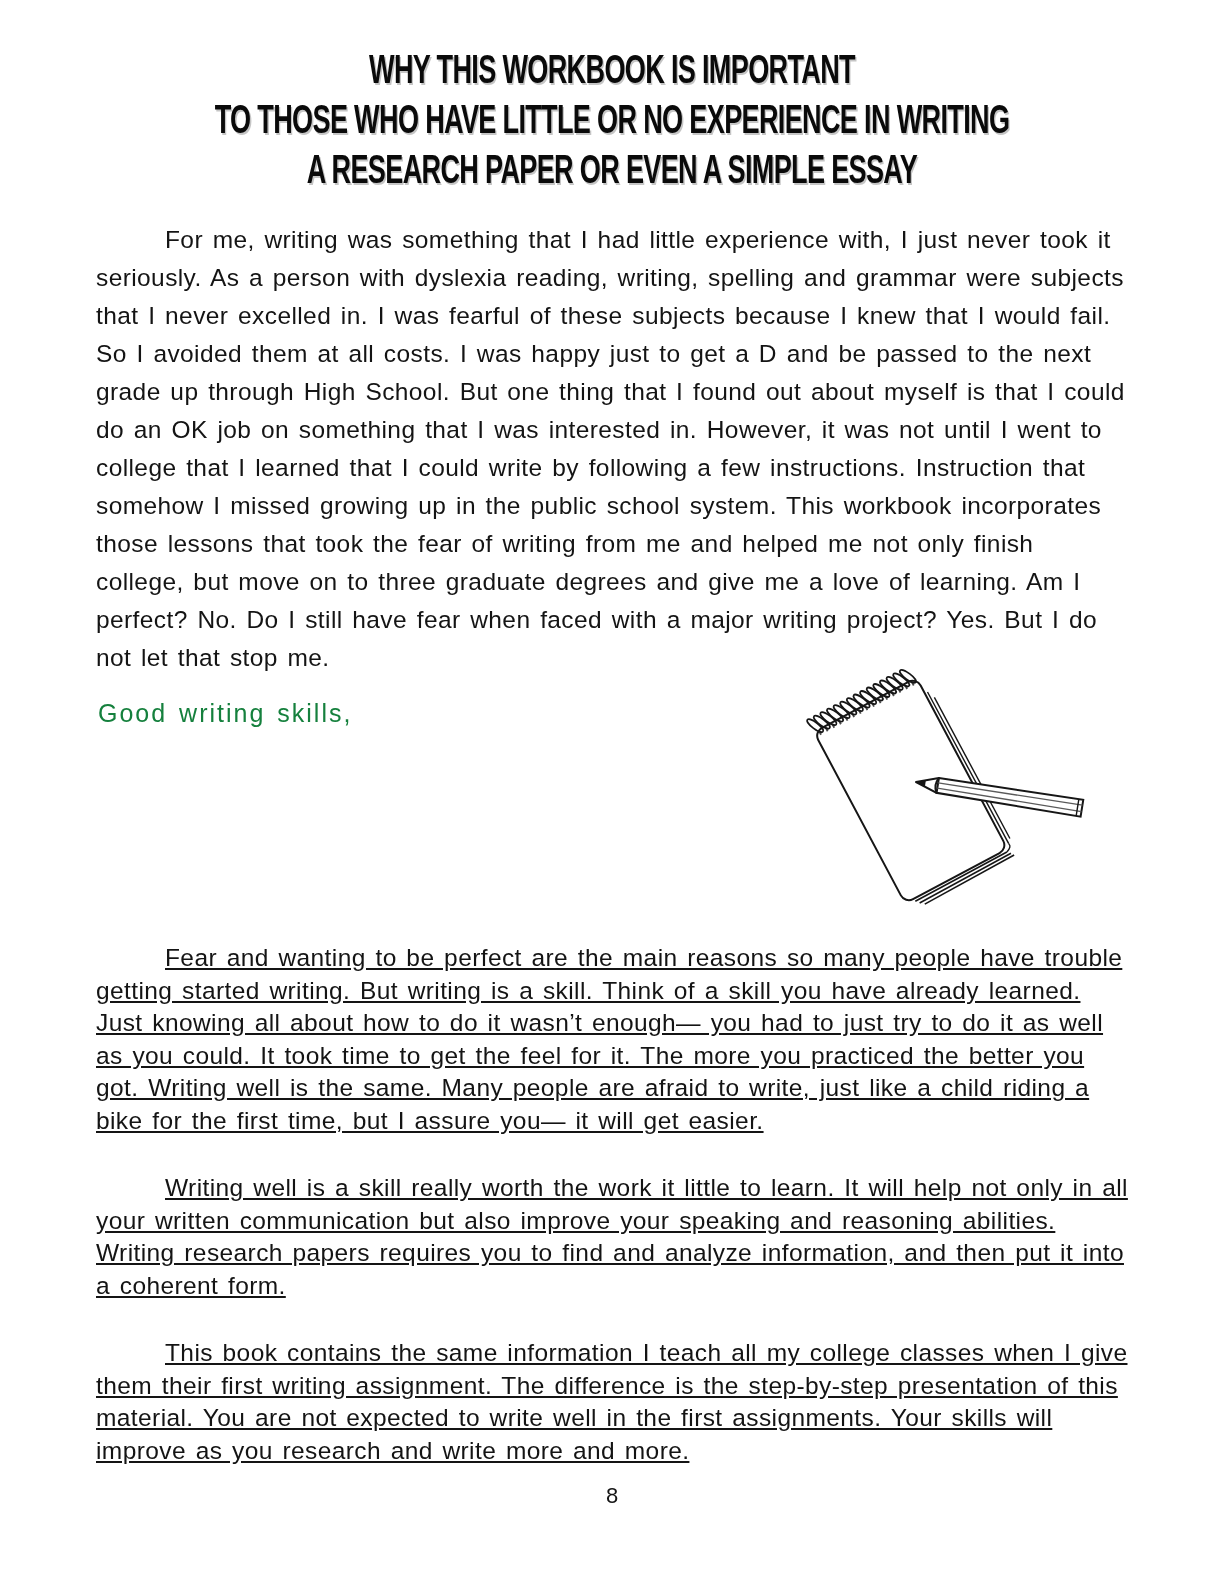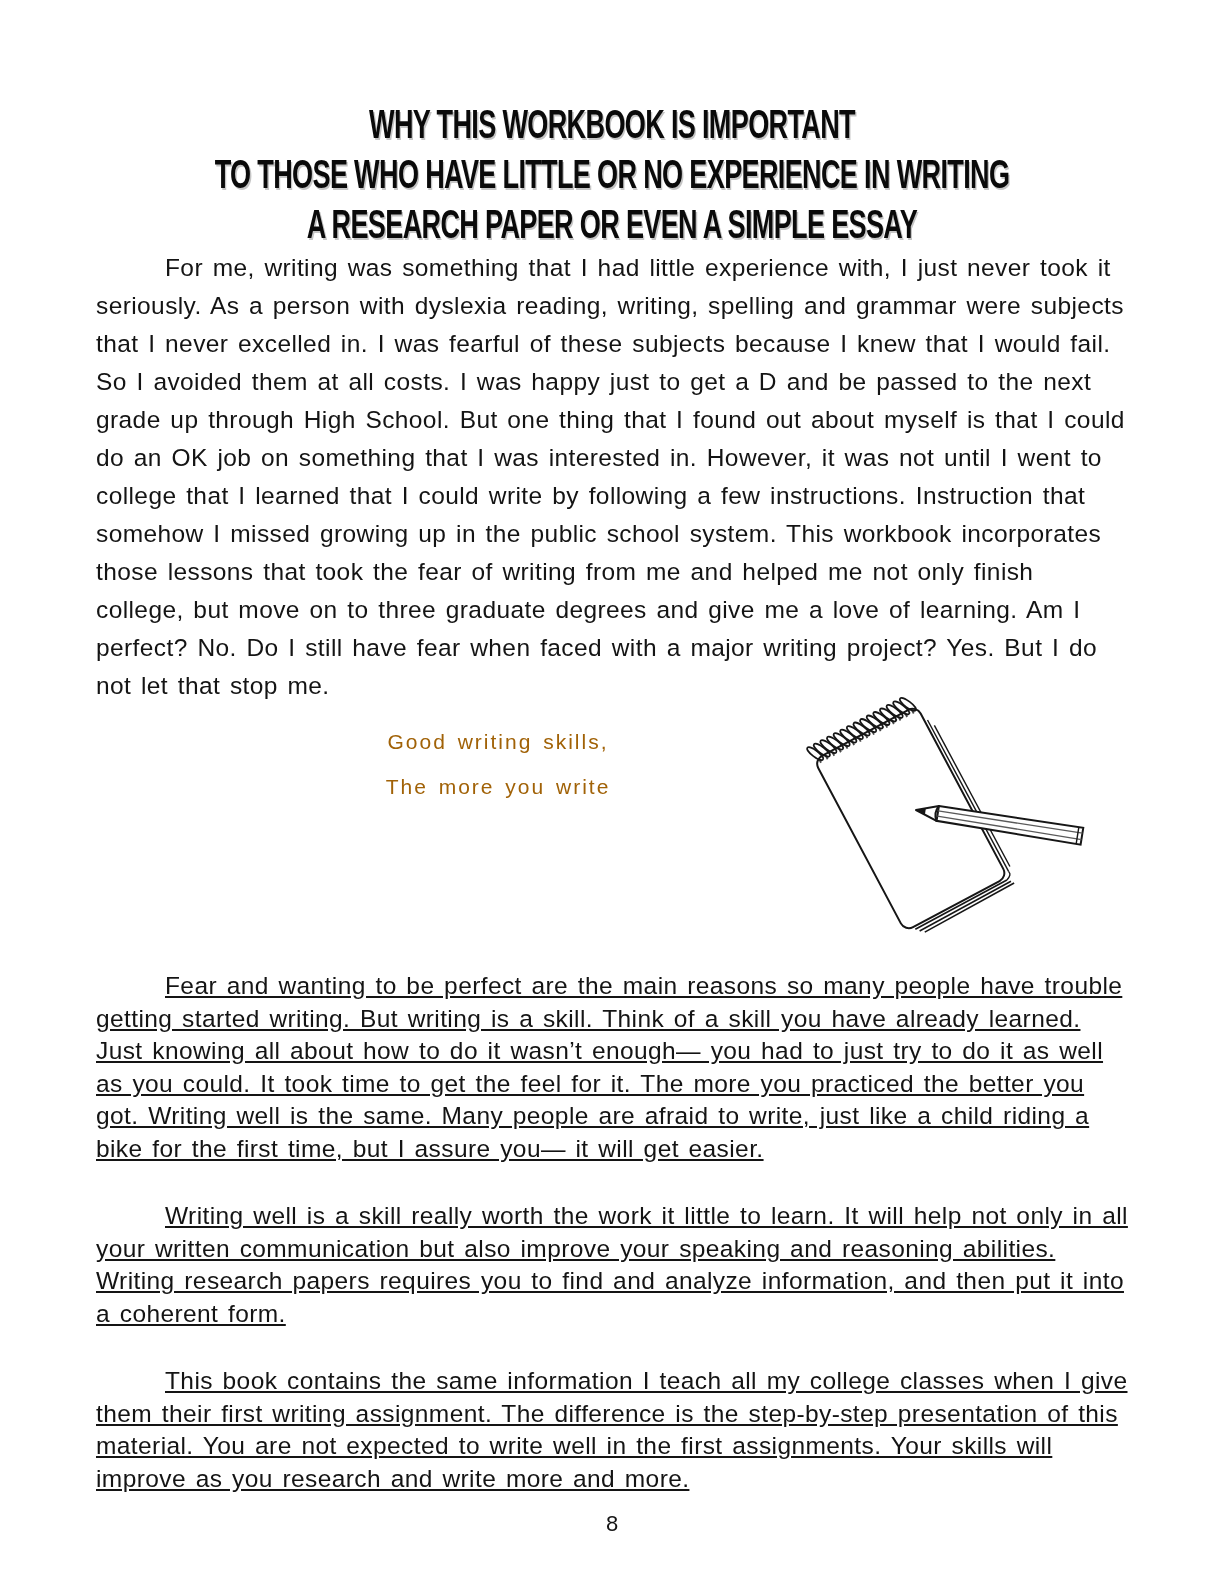--- a/index.html
+++ b/index.html
@@ -5,53 +5,53 @@
   html,body { margin:0; padding:0; background:#e8e8e8; }
   .page {
     position:relative;
     width:1224px; height:1584px;
     margin:0 auto;
     background:#ffffff;
     color:#161616;
     font-family:"Liberation Sans", sans-serif;
     overflow:hidden;
   }
-  .title-block { margin-top:99px; text-align:center; }
+  .title-block { margin-top:44px; text-align:center; }
   .title-line {
     font-size:41px;
     font-weight:800;
     line-height:50px;
     letter-spacing:-1px;
     white-space:nowrap;
     transform:scaleX(0.66);
     transform-origin:50% 50%;
     color:#0a0a0a;
     text-shadow:2px 2px 0 rgba(90,90,90,0.35);
   }
   .content { padding:0 96px; }
   .para {
     margin:0;
     font-size:24.5px;
     letter-spacing:0.4px;
     word-spacing:2.5px;
     text-indent:69px;
     color:#141414;
   }
-  .para-first { line-height:38px; }
+  .para-first { line-height:38px; margin-top:27px; }
   .para-tight { line-height:32.5px; margin-top:35px;text-decoration:underline; }
   .illus-row { position:relative; height:230px; }
   .quote {
     position:absolute; left:2px; top:14px;
     width:800px;
-    text-align:center;
-    font-size:21px;
+    text-align:left;
+    font-size:25px;
     line-height:45px;
     letter-spacing:2px;
     word-spacing:3px;
-    color:#a16207;
+    color:#15803d;
   }
   .notepad-svg { position:absolute; left:690px; top:-30px; }
   .page-number { text-align:center; font-size:22px; margin-top:16px; color:#141414; }
 </style>
 </head>
 <body>
 
 <div class="page">
 
   <header class="title-block">
@@ -60,21 +60,20 @@
     <div class="title-line">A RESEARCH PAPER OR EVEN A SIMPLE ESSAY</div>
   </header>
 
   <main class="content">
 
     <p class="para para-first">For me, writing was something that I had little experience with, I just never took it seriously. As a person with dyslexia reading, writing, spelling and grammar were subjects that I never excelled in. I was fearful of these subjects because I knew that I would fail. So I avoided them at all costs. I was happy just to get a D and be passed to the next grade up through High School. But one thing that I found out about myself is that I could do an OK job on something that I was interested in. However, it was not until I went to college that I learned that I could write by following a few instructions. Instruction that somehow I missed growing up in the public school system. This workbook incorporates those lessons that took the fear of writing from me and helped me not only finish college, but move on to three graduate degrees and give me a love of learning. Am I perfect? No. Do I still have fear when faced with a major writing project? Yes. But I do not let that stop me.</p>
 
     <div class="illus-row">
       <div class="quote">
         <div>Good writing skills,</div>
-        <div>The more you write</div>
       </div>
 
       <svg class="notepad-svg" width="305" height="265" viewBox="0 0 305 265" fill="none" xmlns="http://www.w3.org/2000/svg">
 
         <g transform="translate(28,85) rotate(-28)" stroke="#161616">
 
           <path d="M10 197 L114 196.5" stroke-width="1.6"></path>
           <path d="M13 200.5 L117 199.5" stroke-width="1.6"></path>
           <path d="M17 204 L119 202.5" stroke-width="1.6"></path>
           <path d="M119 18 L119.5 190" stroke-width="1.4"></path>

